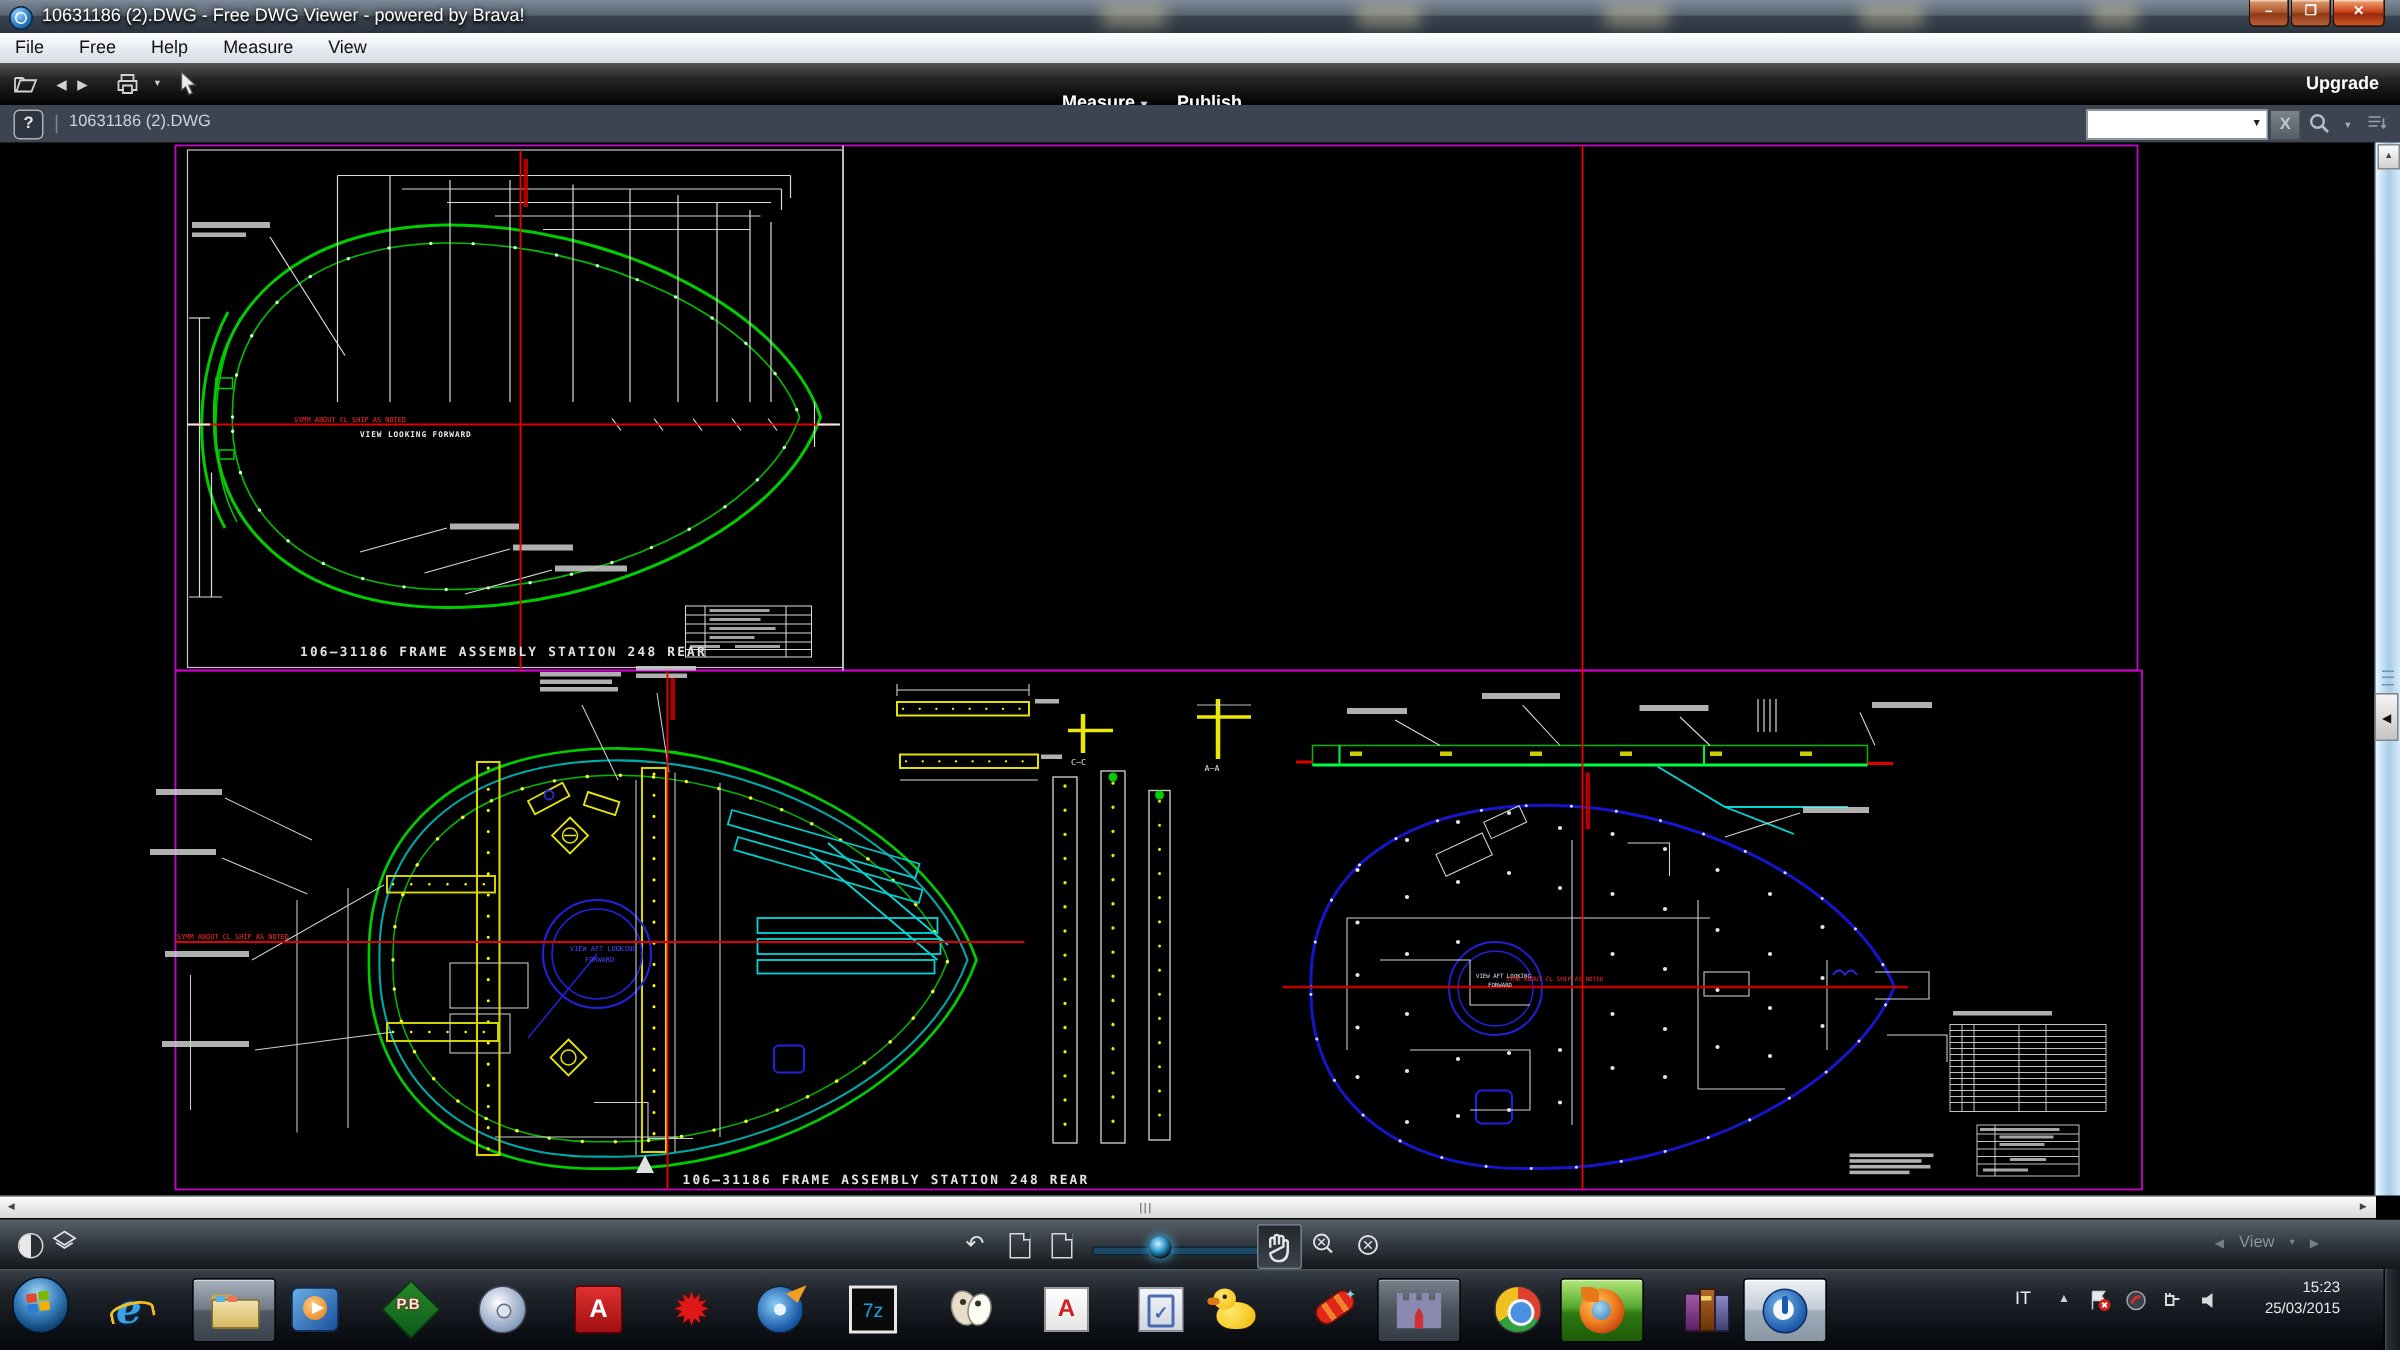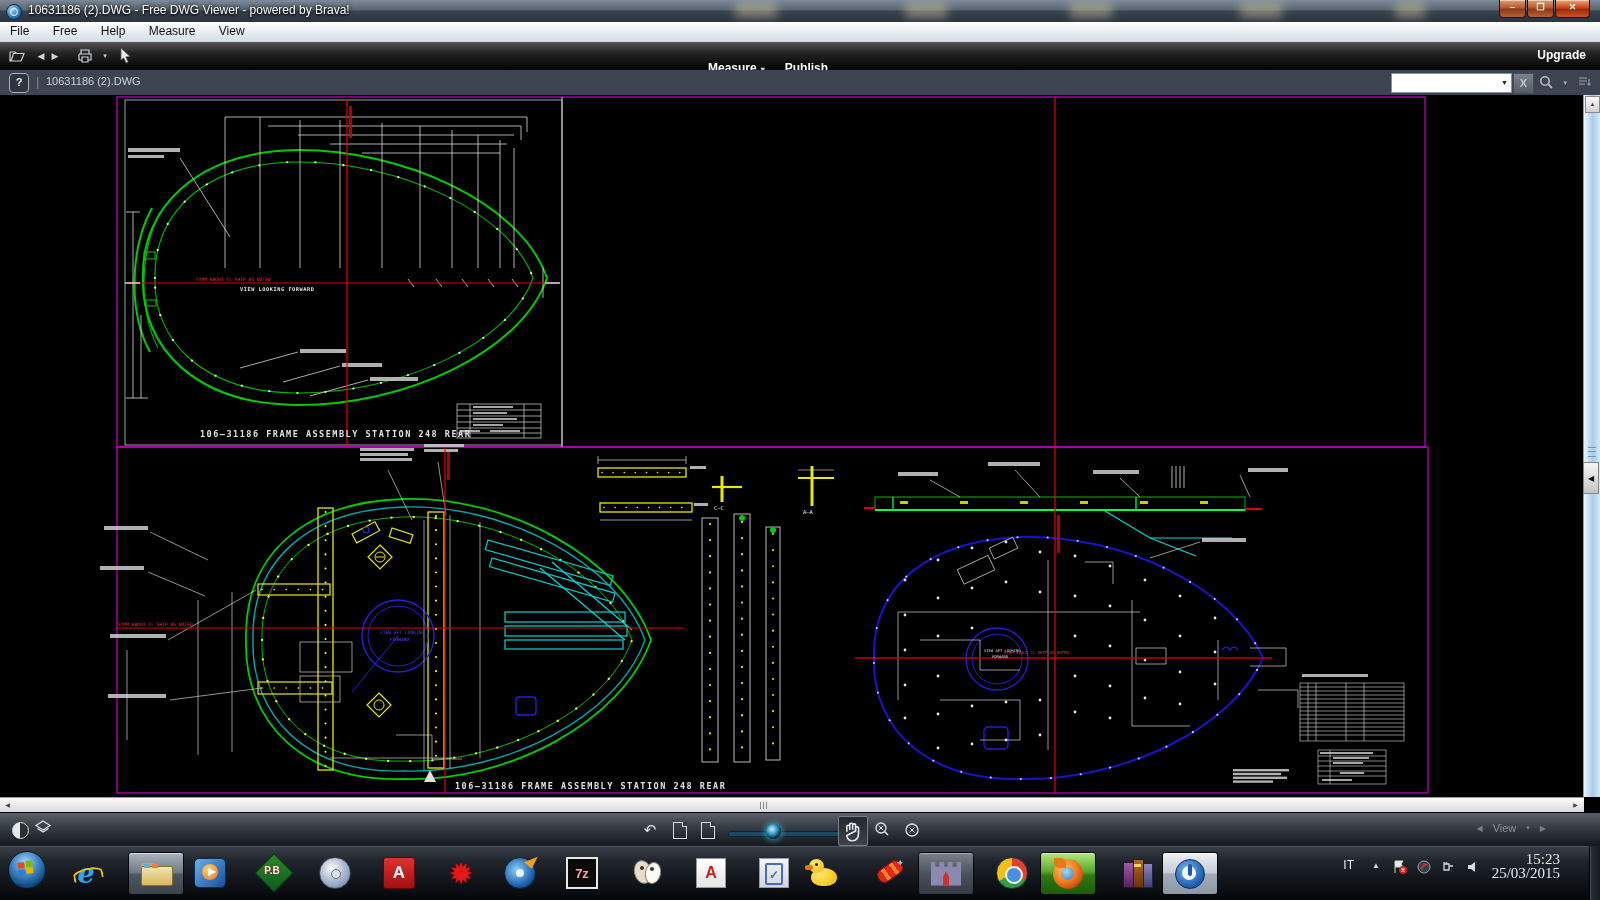--- a/index.html
+++ b/index.html
@@ -89,21 +89,21 @@
   .tbtn{position:absolute;top:6px;width:54px;height:41px;border-radius:3px;border:1px solid #05070a;
     display:flex;align-items:center;justify-content:center;}
   .tbtn.glass{background:linear-gradient(#a9b3bf,#6f7a86 48%,#4e5862 52%,#3a434c);box-shadow:inset 0 1px 0 rgba(255,255,255,.55);}
   .tbtn.slate{background:linear-gradient(#79818c,#4a525c 50%,#343b44);box-shadow:inset 0 1px 0 rgba(255,255,255,.35);}
   .tbtn.green{background:linear-gradient(#b4e87c,#57a830 45%,#2e7a12 55%,#1d5a08);box-shadow:inset 0 1px 0 rgba(255,255,255,.5);}
   .tbtn.light{background:linear-gradient(#eef1f5,#c3ccd6 48%,#a0abb8 52%,#8b97a5);box-shadow:inset 0 1px 0 #fff;}
   .tray{position:absolute;right:0;top:0;width:280px;height:54px;color:#e8eaec;}
   .tray-lang{position:absolute;right:246px;top:12px;font-size:12px;}
   .tray-caret{position:absolute;right:220px;top:15px;font-size:8px;color:#d0d3d6;}
   .trayico{position:absolute;top:13px;width:16px;height:16px;}
-  .clock{position:absolute;right:40px;top:6px;width:84px;text-align:right;font-size:15px;line-height:14px;font-family:Liberation Serif, serif;}
+  .clock{position:absolute;right:40px;top:6px;width:84px;text-align:right;font-size:10px;line-height:14px;}
   .showdesk{position:absolute;right:0;top:0;width:10px;height:54px;border-left:1px solid #000;
     background:linear-gradient(90deg,#2a3038,#171b21);box-shadow:inset 1px 0 0 #454c55;}
   
   svg{display:block;}
 </style>
 </head>
 <body>
 
 <div class="abs titlebar">
   <span class="tb-blob" style="left:735px"></span>
@@ -638,21 +638,21 @@
   <div class="tbi" style="left:444px">
     <span style="font-size:30px;color:#e01818;text-shadow:0 0 2px #800">✹</span>
   </div>
   <div class="tbi" style="left:503px">
     <span style="position:relative;width:30px;height:30px;border-radius:50%;background:radial-gradient(circle at 40% 40%,#8ad0f8,#1a5aa8 65%,#0a3060);border:1px solid #123">
       <span style="position:absolute;right:-2px;top:-4px;width:0;height:0;border-left:7px solid transparent;border-right:3px solid transparent;border-bottom:13px solid #f0a020;transform:rotate(40deg)"></span>
       <span style="position:absolute;left:11px;top:11px;width:8px;height:8px;border-radius:50%;background:#e8f4ff"></span>
     </span>
   </div>
   <div class="tbi" style="left:565px">
-    <span style="width:28px;height:28px;background:#0a0a0a;border:2px solid #e8e8e8;display:flex;align-items:center;justify-content:center;color:#fca5a5;font-weight:bold;font-size:13px">7z</span>
+    <span style="width:28px;height:28px;background:#0a0a0a;border:2px solid #e8e8e8;display:flex;align-items:center;justify-content:center;color:#0ea5e9;font-weight:normal;font-size:13px">7z</span>
   </div>
   <div class="tbi" style="left:630px">
     <span style="position:relative;width:30px;height:30px">
       <span style="position:absolute;left:2px;top:2px;width:16px;height:22px;border-radius:50%;background:#e8ddc8;border:1px solid #887;transform:rotate(-15deg)"></span>
       <span style="position:absolute;left:13px;top:4px;width:14px;height:20px;border-radius:50%;background:#fcfcf4;border:1px solid #887;transform:rotate(12deg)"></span>
       <span style="position:absolute;left:8px;top:8px;width:4px;height:4px;border-radius:50%;background:#332"></span>
       <span style="position:absolute;left:18px;top:9px;width:4px;height:4px;border-radius:50%;background:#332"></span>
     </span>
   </div>
   <div class="tbi" style="left:694px">

